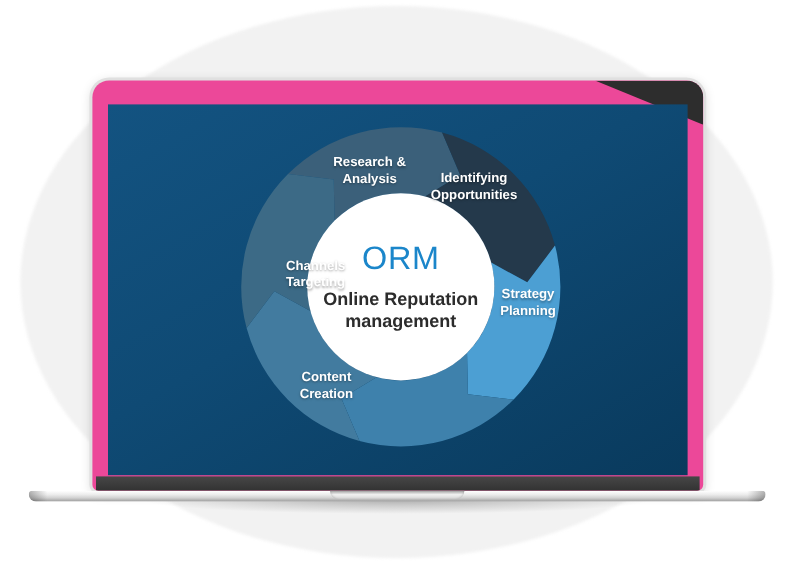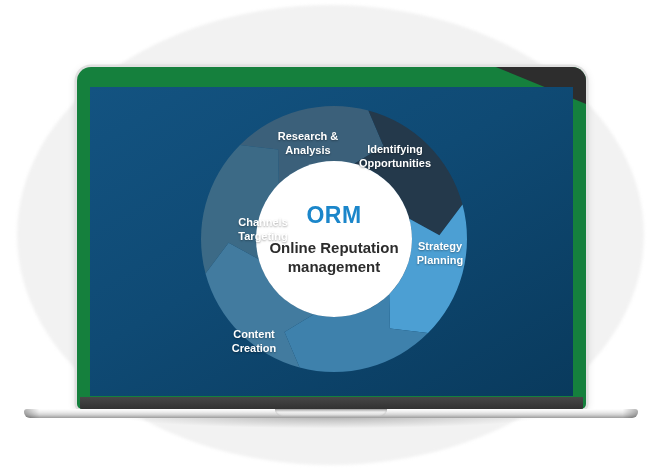--- a/index.html
+++ b/index.html
@@ -8,21 +8,21 @@
     background:#ffffff;
     font-family:"Liberation Sans", sans-serif;
   }
   .bg-ellipse{
     position:absolute;left:17px;top:5px;width:627px;height:460px;
     background:#f2f2f2;border-radius:50%;filter:blur(1.5px);
   }
   
   .laptop{position:absolute;left:77px;top:67px;width:509px;height:342px;}
   .screen-frame{
-    position:absolute;inset:0;background:#15803d;
+    position:absolute;inset:0;background:#ec4899;
     border-radius:14px 14px 5px 5px;
     box-shadow:0 0 0 2.5px #e0e0e0, 0 2px 10px rgba(0,0,0,0.18);
     overflow:hidden;
   }
   .bezel-highlight{
     position:absolute;top:0;right:0;width:110px;height:42px;
     background:#2d2d2d;
     clip-path:polygon(18% 0, 100% 0, 100% 88%);
   }
   .chin{
@@ -39,28 +39,28 @@
     position:absolute;transform:translate(-50%,-50%);
     color:#ffffff;font-weight:bold;font-size:11px;line-height:1.3;
     text-align:center;white-space:pre-line;
     text-shadow:0 1px 2px rgba(0,0,0,0.35);
     pointer-events:none;
   }
   .lbl-0{left:218px;top:56px;}
   .lbl-1{left:305px;top:69px;}
   .lbl-2{left:350px;top:166px;}
   .lbl-3{left:300px;top:244px;}
-  .lbl-4{left:164px;top:235px;margin-top:19px;}
+  .lbl-4{left:182px;top:235px;}
   .lbl-5{left:137px;top:142px;margin-left:36px;}
   .center-text{
     position:absolute;left:244px;top:152px;transform:translate(-50%,-50%);
     width:170px;text-align:center;
   }
   .orm-acronym{
-    font-size:23px;font-weight:bold;color:#1b86ca;letter-spacing:0.5px;
+    font-size:27px;font-weight:normal;color:#1b86ca;letter-spacing:0.5px;
     margin-bottom:10px;
   }
   .orm-title{
     font-size:15px;font-weight:bold;color:#2c2c2c;line-height:1.25;
     white-space:pre-line;
   }
   
   .base{
     position:absolute;left:24px;top:409px;width:614px;height:9px;
     border-radius:3px 3px 6px 6px;

